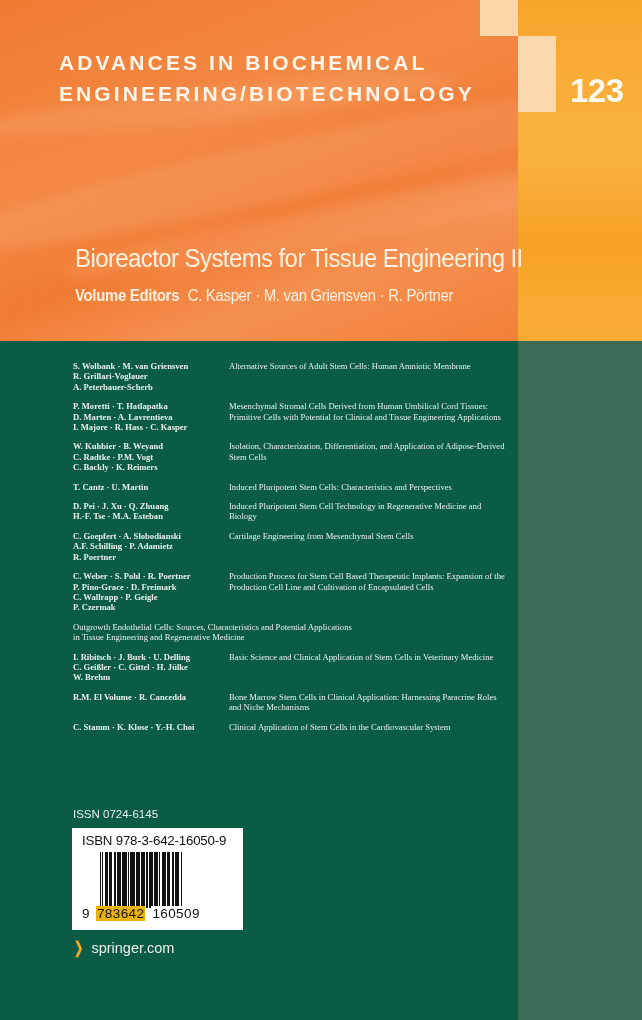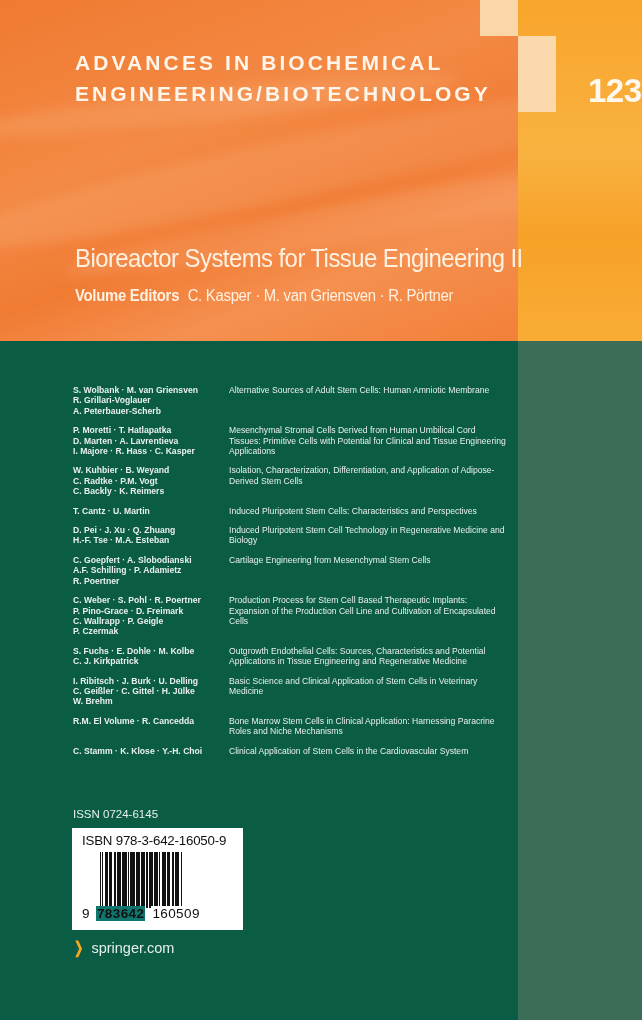--- a/index.html
+++ b/index.html
@@ -5,43 +5,43 @@
     html, body { margin: 0; padding: 0; }
     body { width: 642px; height: 1020px; position: relative; overflow: hidden; font-family: "Liberation Sans", sans-serif; background: #0b5c45; }
     .cover { position: absolute; left: 0; top: 0; width: 642px; height: 1020px; }
     .top { position: absolute; left: 0; top: 0; width: 642px; height: 341px;
       background: linear-gradient(160deg, #f07a30 0%, #f38a45 35%, #f07b33 55%, #f59050 70%, #f07a30 100%); overflow: hidden; }
     .top .swoosh { position: absolute; border-radius: 50%; background: rgba(255,200,160,0.18); filter: blur(6px); }
     .top-right { position: absolute; left: 518px; top: 0; width: 124px; height: 341px;
       background: linear-gradient(180deg, #f8a52c 0%, #f9b240 45%, #f7a128 70%, #f9ad35 100%); }
     .block1 { position: absolute; left: 480px; top: 0; width: 38px; height: 36px; background: #fbd6a8; }
     .block2 { position: absolute; left: 518px; top: 36px; width: 38px; height: 76px; background: #fcd9ac; }
-    .series-title { position: absolute; left: 75px; top: 47px; color: #fff5ea; font-weight: bold; font-size: 21px; letter-spacing: 3.1px; line-height: 31px; }
+    .series-title { position: absolute; left: 59px; top: 47px; color: #fff5ea; font-weight: bold; font-size: 21px; letter-spacing: 3.1px; line-height: 31px; }
     .series-title div { white-space: nowrap; }
-    .volume-number { position: absolute; left: 570px; top: 72px; color: #fff8ee; font-weight: bold; font-size: 33px; letter-spacing: -0.5px; margin-left: 18px; }
+    .volume-number { position: absolute; left: 570px; top: 72px; color: #fff8ee; font-weight: bold; font-size: 33px; letter-spacing: -0.5px; }
     .book-title { position: absolute; left: 75px; top: 243px; color: #fff1e2; font-size: 26px; white-space: nowrap; letter-spacing: -0.6px; transform: scaleX(0.92); transform-origin: left top; }
     .editors { position: absolute; left: 75px; top: 287px; color: #fff1e2; font-size: 16px; white-space: nowrap; letter-spacing: -0.3px; transform: scaleX(0.93); transform-origin: left top; }
     .editors .label { font-weight: bold; margin-right: 5px; }
     .bottom { position: absolute; left: 0; top: 341px; width: 642px; height: 679px; background: #0b5c45; }
     .bottom-right { position: absolute; left: 518px; top: 341px; width: 124px; height: 679px; background: #3b6d57; }
-    .contents { position: absolute; left: 73px; top: 385px; width: 440px; }
+    .contents { position: absolute; left: 73px; top: 361px; width: 440px; font-family: Liberation Serif, serif; }
     .entry { display: flex; margin-bottom: 9px; }
     .authors { width: 156px; color: #e9f0ec; font-size: 8.6px; font-weight: bold; line-height: 10.4px; }
     .authors div { white-space: nowrap; }
     .chapter { width: 280px; color: #e9f0ec; font-size: 8.6px; line-height: 10.4px; }
     .issn { position: absolute; left: 73px; top: 808px; color: #e8f0ec; font-size: 11.5px; }
     .barcode-box { position: absolute; left: 72px; top: 828px; width: 171px; height: 102px; background: #ffffff; }
     .isbn { position: absolute; left: 10px; top: 5px; font-size: 13.3px; color: #111; white-space: nowrap; letter-spacing: -0.2px; }
     .bars { position: absolute; left: 28px; top: 24px; width: 128px; height: 64px; display: flex; align-items: flex-start; }
     .bars span { display: block; background: #111; height: 56px; }
     .bars span.long { height: 64px; }
     .bars span.gap { background: transparent; }
     .digits { position: absolute; left: 10px; top: 78px; font-size: 13.5px; color: #111; white-space: nowrap; letter-spacing: 0.4px; }
     .digits .first { margin-right: 6px; }
-    .digits .mid { margin-right: 6px; background: #0f766e; padding: 0 1px; font-weight: bold; }
+    .digits .mid { margin-right: 6px; background: #eab308; padding: 0 1px; }
     .digits .last { background: #fff; padding: 0 1px; }
     .springer { position: absolute; left: 72px; top: 938px; display: flex; align-items: center; color: #e8f0ec; font-size: 14.5px; }
     .springer .chev { color: #f5a623; font-weight: bold; font-size: 16px; margin-right: 6px; transform: scaleX(0.7); display: inline-block; }
   </style>
 </head>
 <body>
 
 <div class="cover">
   <div class="top">
     <div class="swoosh" style="left:-60px;top:140px;width:700px;height:60px;transform:rotate(-12deg);"></div>
@@ -116,24 +116,20 @@
       <div class="entry">
         <div class="authors">
           <div>C. Weber · S. Pohl · R. Poertner</div>
           <div>P. Pino-Grace · D. Freimark</div>
           <div>C. Wallrapp · P. Geigle</div>
           <div>P. Czermak</div>
         </div>
         <div class="chapter">Production Process for Stem Cell Based Therapeutic Implants: Expansion of the Production Cell Line and Cultivation of Encapsulated Cells</div>
       </div>
       <div class="entry">
-        <div class="authors">
-          <div>S. Fuchs · E. Dohle · M. Kolbe</div>
-          <div>C. J. Kirkpatrick</div>
-        </div>
         <div class="chapter">Outgrowth Endothelial Cells: Sources, Characteristics and Potential Applications in Tissue Engineering and Regenerative Medicine</div>
       </div>
       <div class="entry">
         <div class="authors">
           <div>I. Ribitsch · J. Burk · U. Delling</div>
           <div>C. Geißler · C. Gittel · H. Jülke</div>
           <div>W. Brehm</div>
         </div>
         <div class="chapter">Basic Science and Clinical Application of Stem Cells in Veterinary Medicine</div>
       </div>

